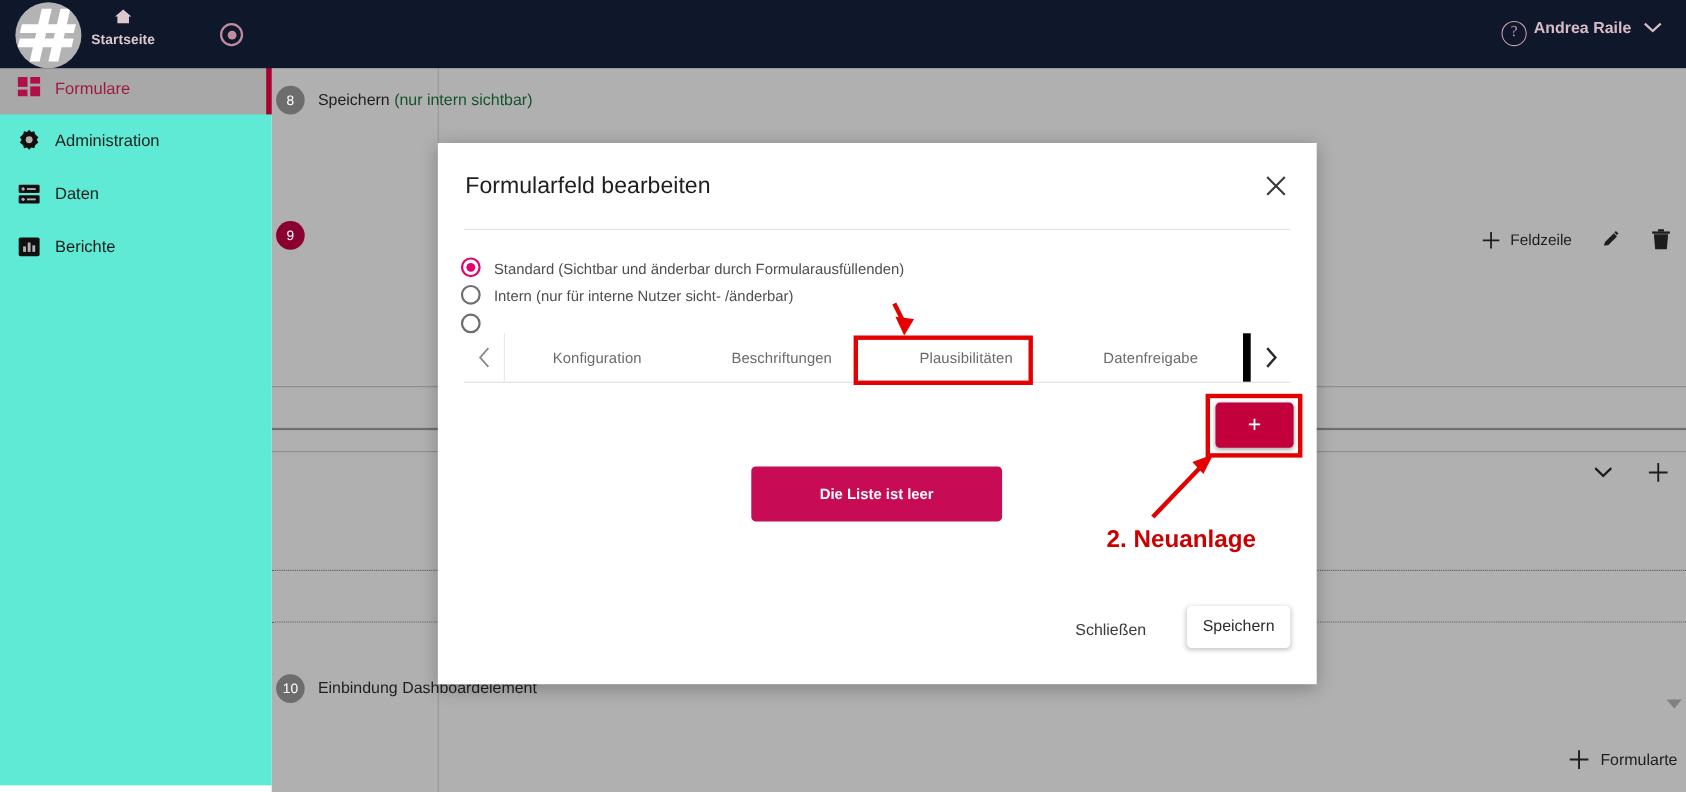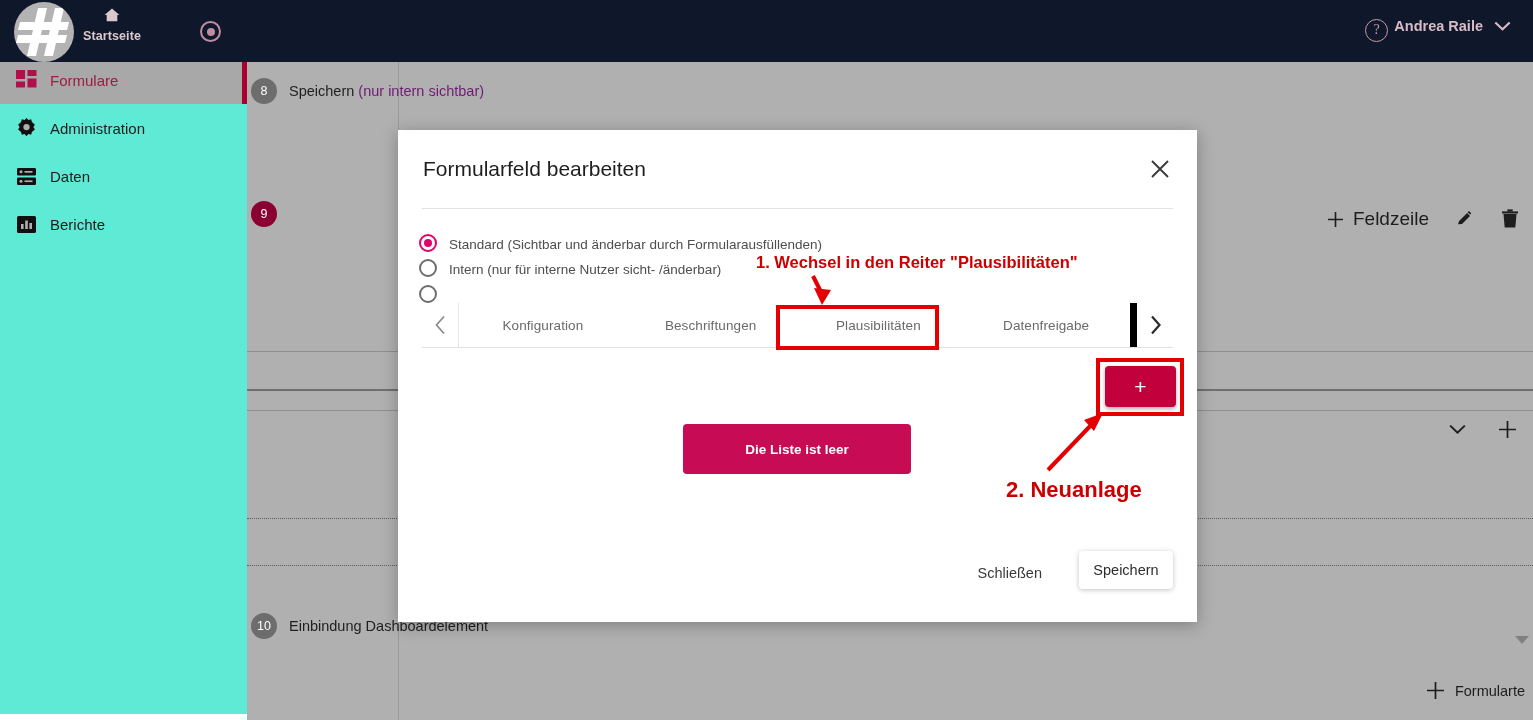--- a/index.html
+++ b/index.html
@@ -86,26 +86,26 @@
   .step {
     position: absolute; display: flex; align-items: center; gap: 12px;
   }
   .step-badge {
     width: 26px; height: 26px; border-radius: 50%;
     background: #6d6d6d; color: #ffffff;
     font-size: 12.5px; display:flex; align-items:center; justify-content:center;
   }
   .step-badge.accent { background: #8a0030; }
   .step-text { font-size: 14.5px; color: #1f1f1f; }
-  .step-sub { color: #701a75; }
+  .step-sub { color: #14532d; }
 
   .bg-row-actions {
     position: absolute; right: 14px; top: 146px;
     display: flex; align-items: center; gap: 26px;
-    color: #1d1d1d; font-size: 19px;
+    color: #1d1d1d; font-size: 14px;
   }
   .bg-add { display:flex; align-items:center; gap: 9px; }
   .hline {
     position: absolute; left: 0; width: 1286px; background: #8e8e8e; height: 1px;
   }
   .hline.strong { height: 1.6px; background: #6f6f6f; }
   .hline.dotted { height: 0; border-top: 1.6px dotted #5d5d5d; background: none; }
   .bg-row-ctl {
     position: absolute; right: 16px; display: flex; align-items: center; gap: 32px;
   }
@@ -410,21 +410,20 @@
   </div>
 
   <div class="plus-btn">
     <span>+</span>
   </div>
   <div class="empty-btn">Die Liste ist leer</div>
 
   <div class="anno-box tab-box"></div>
   <div class="anno-box plus-box"></div>
 
-  <div class="anno-text one">1. Wechsel in den Reiter "Plausibilitäten"</div>
   <div class="anno-text two">2. Neuanlage</div>
 
   <svg class="anno-svg" width="1533" height="720">
 
     <g>
       <path d="M813 276 L823 296" stroke="#e40000" stroke-width="4" fill="none"></path>
       <path d="M822 305 L814 288 L831 290 Z" fill="#e40000"></path>
     </g>
 
     <g>

